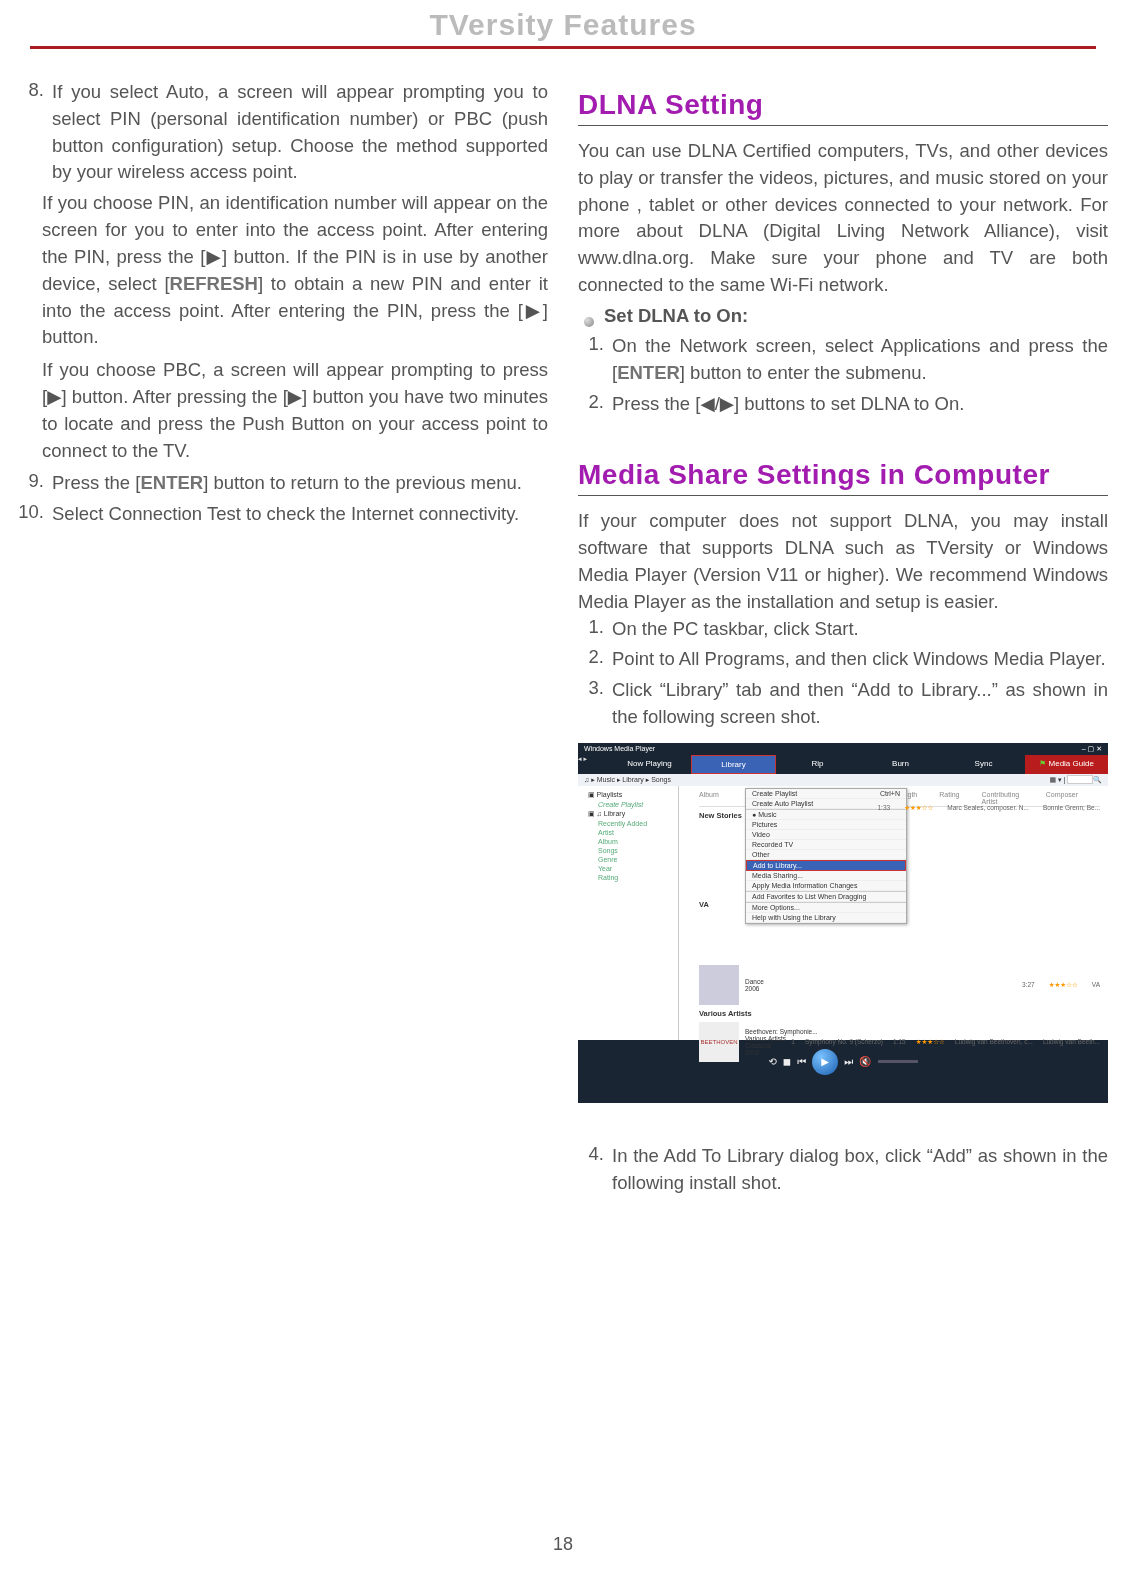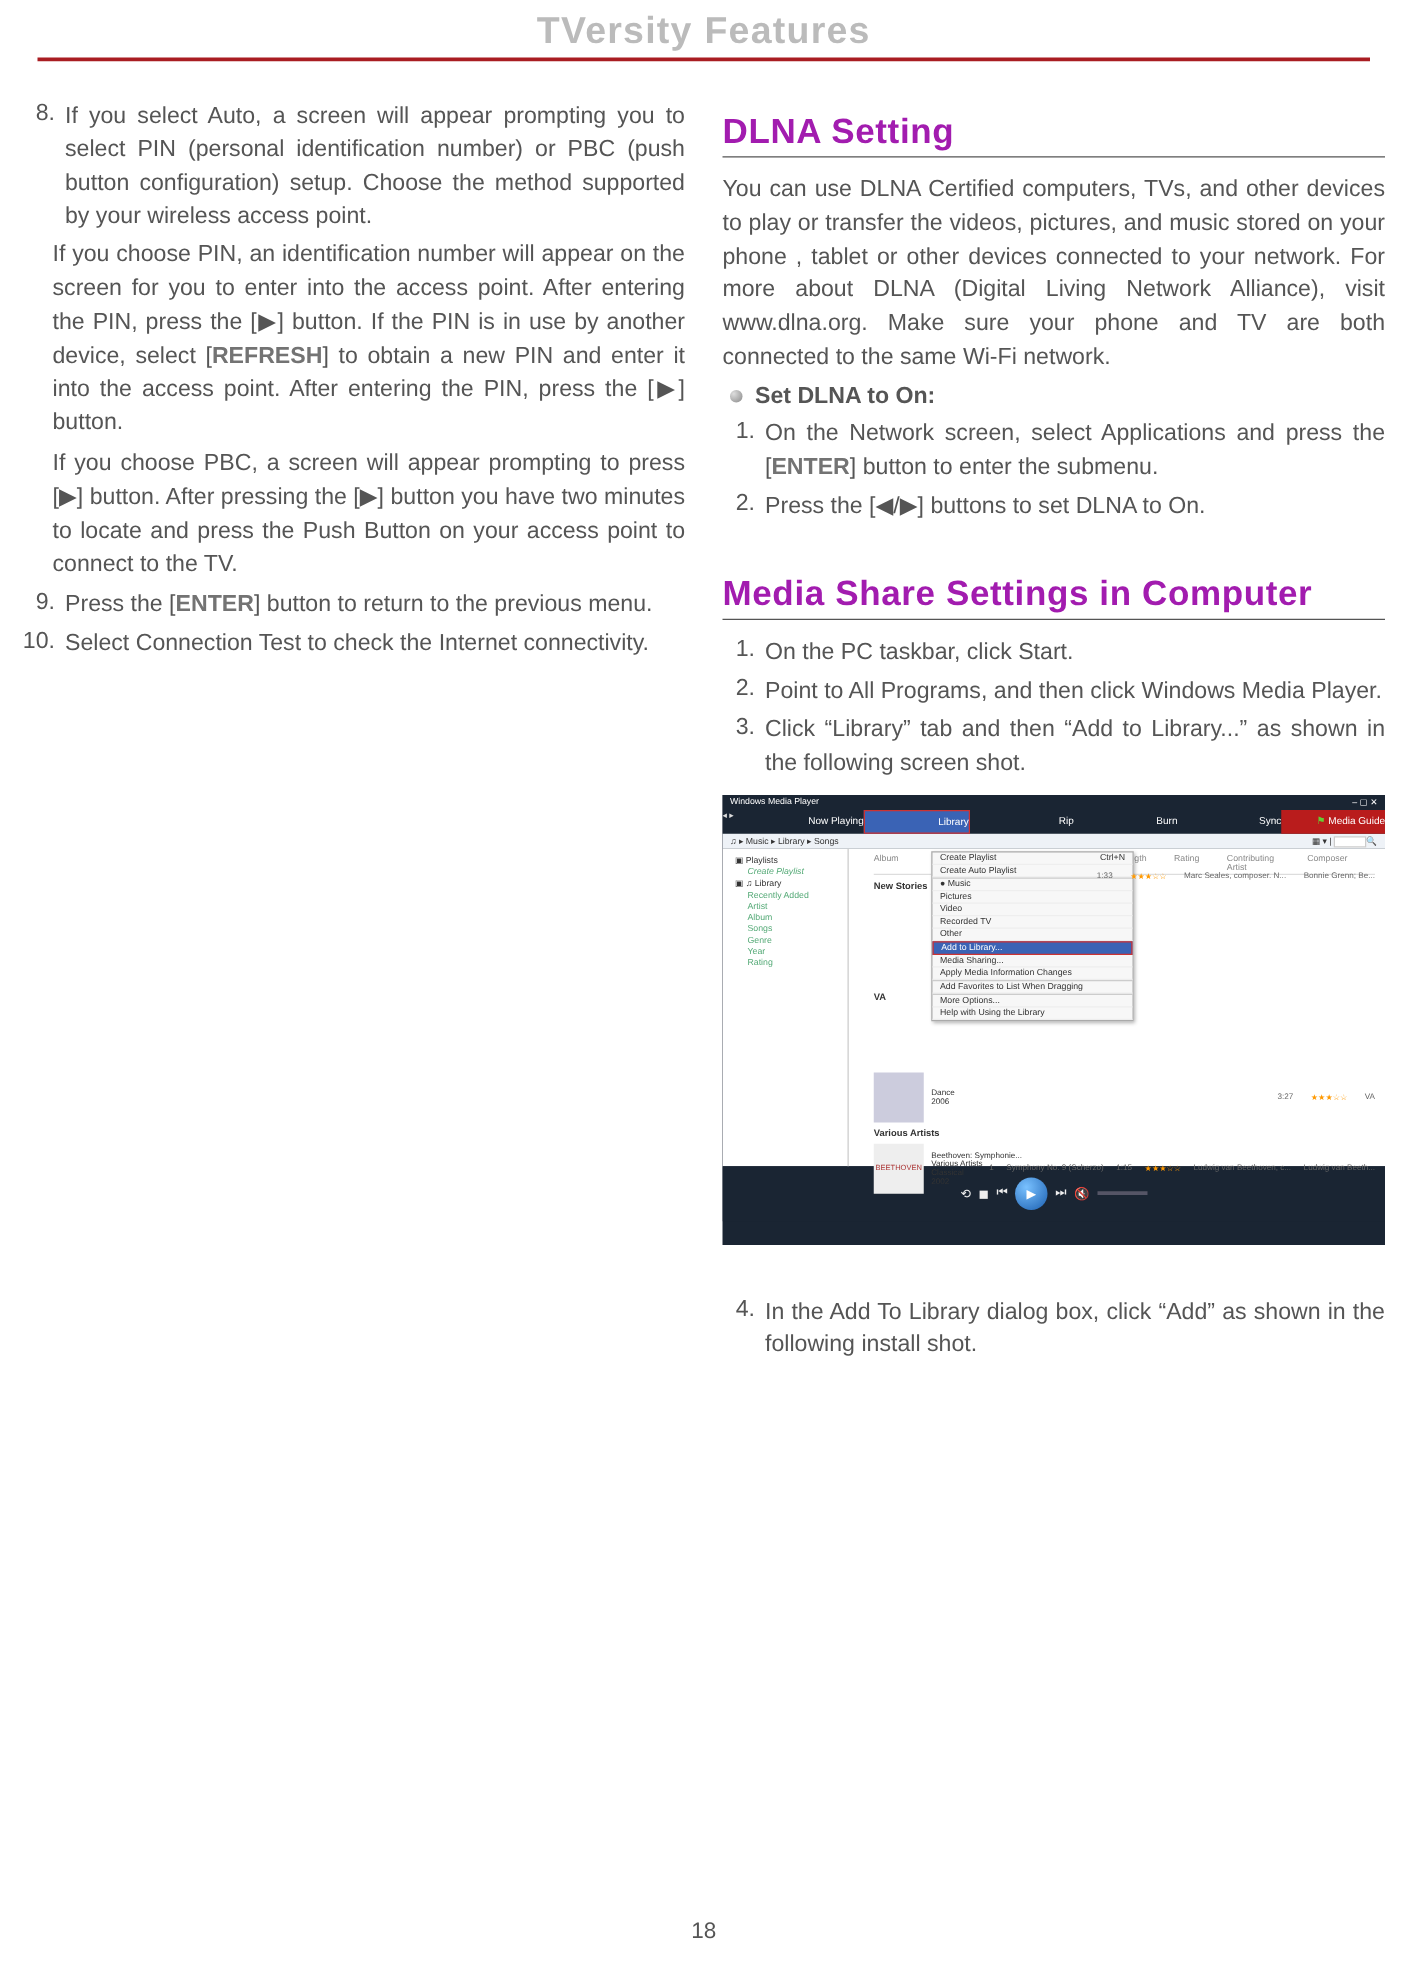--- a/index.html
+++ b/index.html
@@ -61,21 +61,21 @@
     margin-left: 24px;
     font-size: 18.5px;
     line-height: 1.45;
     text-align: justify;
     margin-bottom: 6px;
     margin-top: 2px;
   }
   .bullet-row {
     display: flex;
     gap: 10px;
-    align-items: flex-start;
+    align-items: flex-end;
     margin: 6px 0 6px 0;
   }
   .bullet-dot {
     width: 10px; height: 10px;
     border-radius: 50%;
     background: radial-gradient(circle at 30% 30%, #ddd, #888);
     margin-top: 7px;
     flex-shrink: 0;
     margin-left: 6px;
   }
@@ -121,21 +121,21 @@
     font-size: 7px;
     display: flex;
     justify-content: space-between;
   }
   .wmp-tabs {
     display: flex;
     background: #1a2533;
   }
   .wmp-tab {
     flex: 1;
-    text-align: right;
+    text-align: center;
     padding: 4px 0;
     color: #fff;
     font-size: 8px;
   }
   .wmp-tab.active {
     background: #3a63b5;
     border: 1px solid #c33;
     box-sizing: border-box;
   }
   .wmp-bread {
@@ -234,20 +234,21 @@
     <div class="num-item">
       <div class="num">1.</div>
       <div class="body">On the Network screen, select Applications and press the [<span class="bold">ENTER</span>] button to enter the submenu.</div>
     </div>
     <div class="num-item">
       <div class="num">2.</div>
       <div class="body">Press the [◀/▶] buttons to set DLNA to On.</div>
     </div>
 
     <h2 class="section" style="margin-top:42px">Media Share Settings in Computer</h2>
+    <div class="para">If your computer does not support DLNA, you may install software that supports DLNA such as TVersity or Windows Media Player (Version V11 or higher). We recommend Windows Media Player as the installation and setup is easier.</div>
     <div class="num-item">
       <div class="num">1.</div>
       <div class="body">On the PC taskbar, click Start.</div>
     </div>
     <div class="num-item">
       <div class="num">2.</div>
       <div class="body">Point to All Programs, and then click Windows Media Player.</div>
     </div>
     <div class="num-item">
       <div class="num">3.</div>

